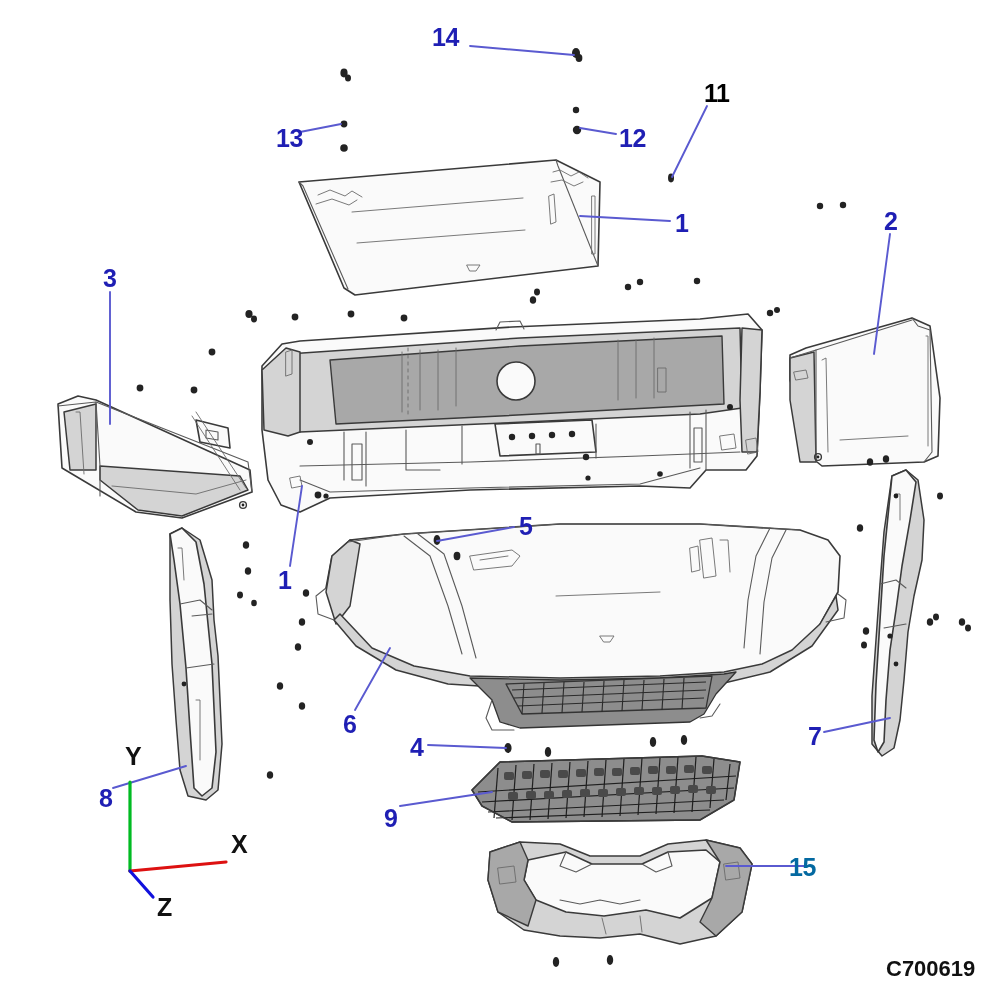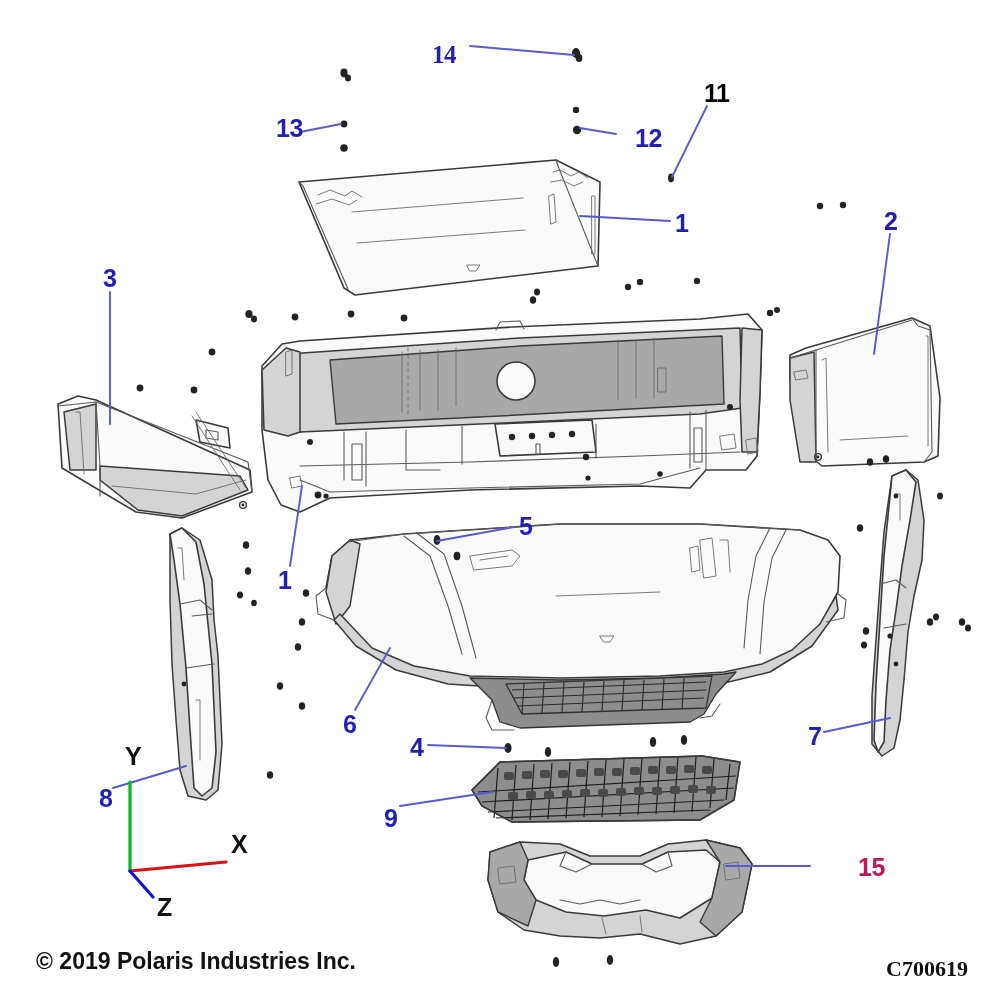--- a/index.html
+++ b/index.html
@@ -51,21 +51,21 @@
     font-family: "Liberation Sans", sans-serif;
     font-size: 23px;
     font-weight: bold;
     color: #111111;
     white-space: nowrap;
   }
   #drawing-number {
     position: absolute;
     left: 886px;
     top: 956px;
-    font-family: Liberation Serif, serif;
+    font-family: Liberation Sans, sans-serif;
     font-size: 22px;
     font-weight: bold;
     color: #111111;
     white-space: nowrap;
   }
 </style>
 </head>
 <body>
 
 <div id="diagram-root">
@@ -436,29 +436,28 @@
       <div class="callout-label" style="left: 884px; top: 209px; color: rgb(31, 31, 180);">2</div>
       <div class="callout-label" style="left: 103px; top: 266px; color: rgb(31, 31, 180);">3</div>
       <div class="callout-label" style="left: 410px; top: 735px; color: rgb(31, 31, 180);">4</div>
       <div class="callout-label" style="left: 519px; top: 514px; color: rgb(31, 31, 180);">5</div>
       <div class="callout-label" style="left: 343px; top: 712px; color: rgb(31, 31, 180);">6</div>
       <div class="callout-label" style="left: 808px; top: 724px; color: rgb(31, 31, 180);">7</div>
       <div class="callout-label" style="left: 99px; top: 786px; color: rgb(31, 31, 180);">8</div>
       <div class="callout-label" style="left: 384px; top: 806px; color: rgb(31, 31, 180);">9</div>
       <div class="callout-label" style="left: 675px; top: 211px; color: rgb(31, 31, 180);">1</div>
       <div class="callout-label" style="left: 704px; top: 81px; color: #000000;">11</div>
-      <div class="callout-label" style="left: 619px; top: 126px; color: rgb(31, 31, 180); margin-left: 16px;">12</div>
-      <div class="callout-label" style="left: 276px; top: 116px; color: rgb(31, 31, 180);">13</div>
-      <div class="callout-label" style="left: 432px; top: 42px; color: rgb(31, 31, 180); font-family: Liberation Serif, serif;">14</div>
-      <div class="callout-label" style="left: 858px; top: 855px; color: #be185d;">15</div>
+      <div class="callout-label" style="left: 619px; top: 126px; color: rgb(31, 31, 180);">12</div>
+      <div class="callout-label" style="left: 276px; top: 126px; color: rgb(31, 31, 180);">13</div>
+      <div class="callout-label" style="left: 432px; top: 25px; color: rgb(31, 31, 180);">14</div>
+      <div class="callout-label" style="left: 789px; top: 855px; color: #0369a1;">15</div>
     </div>
 
   <div id="axis-labels">
       <div class="axis-label" style="left: 125px; top: 744px;">Y</div>
       <div class="axis-label" style="left: 231px; top: 832px;">X</div>
       <div class="axis-label" style="left: 157px; top: 895px;">Z</div>
     </div>
 
-  <div id="copyright">© 2019 Polaris Industries Inc.</div>
 
   <div id="drawing-number">C700619</div>
 
 </div>
 
 </body></html>

